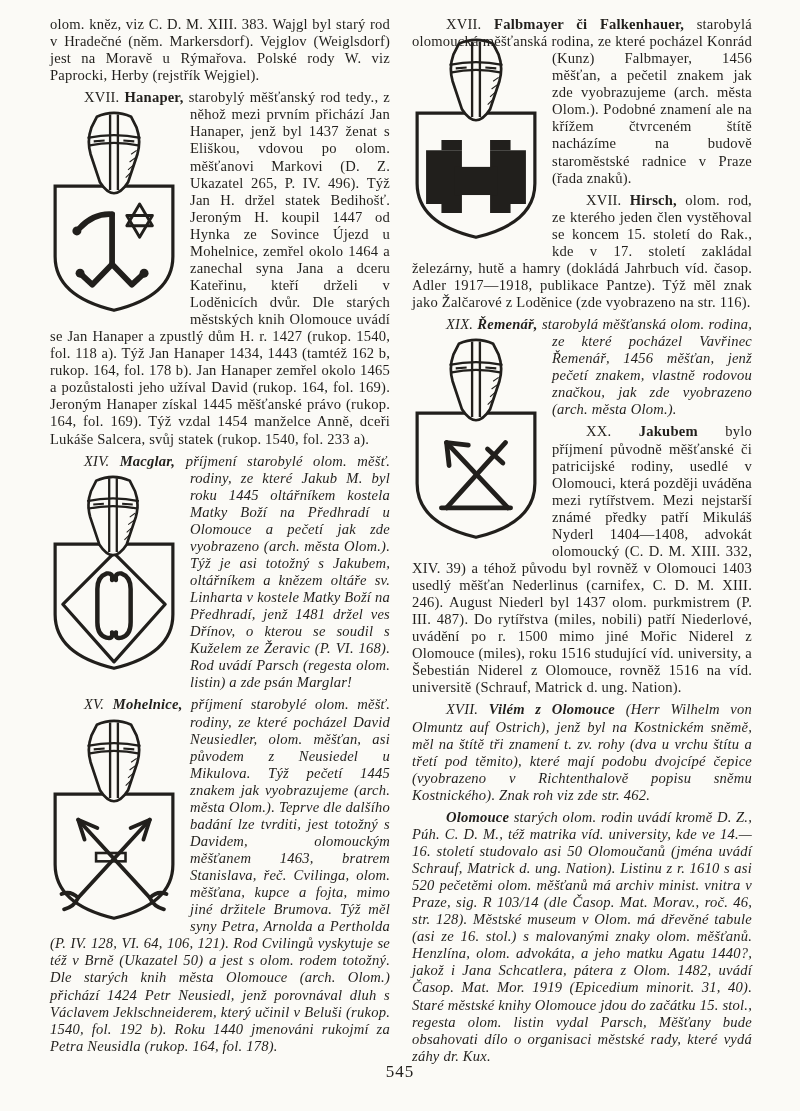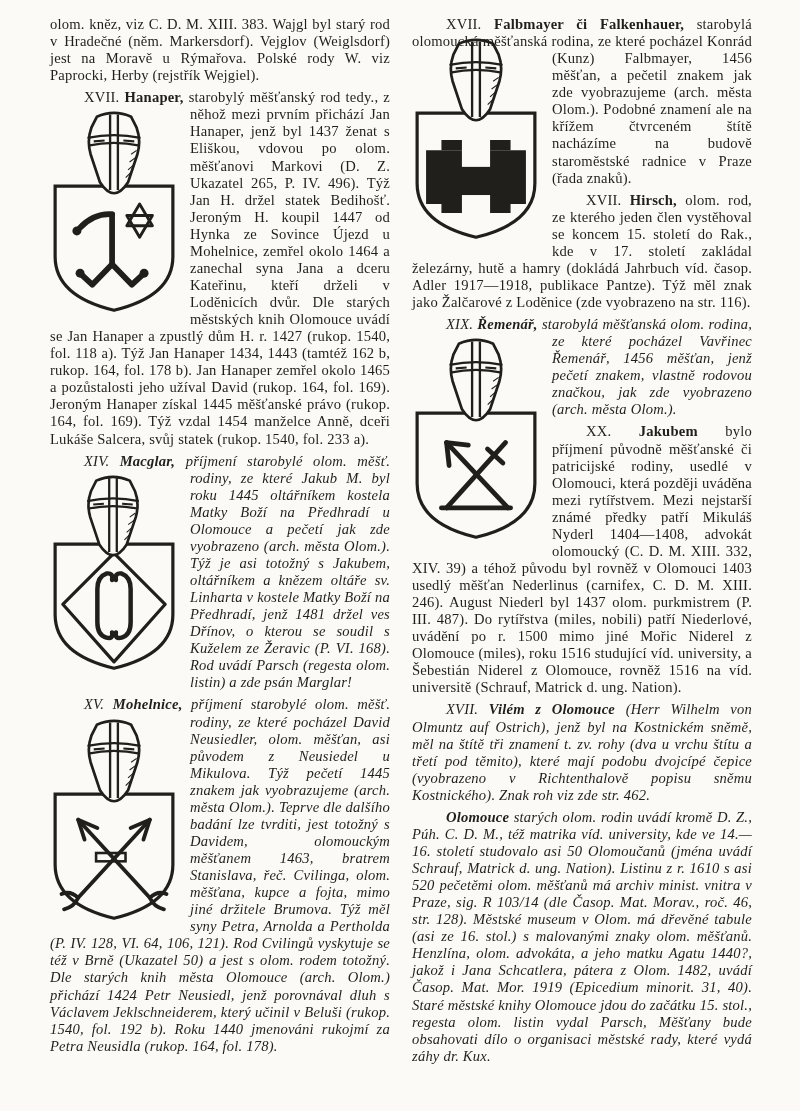--- a/index.html
+++ b/index.html
@@ -205,13 +205,14 @@
       </p>
 
       <p class="sec clr">
         <b class="fam">Olomouce</b>
         <span>starých olom. rodin uvádí kromě D. Z., Púh. C. D. M., též matrika víd. university, kde ve 14.—16. století studovalo asi 50 Olomoučanů (jména uvádí Schrauf, Matrick d. ung. Nation). Listinu z r. 1610 s asi 520 pečetěmi olom. měšťanů má archiv minist. vnitra v Praze, sig. R 103/14 (dle Časop. Mat. Morav., roč. 46, str. 128). Městské museum v Olom. má dřevěné tabule (asi ze 16. stol.) s malovanými znaky olom. měšťanů. Henzlína, olom. advokáta, a jeho matku Agatu 1440?, jakož i Jana Schcatlera, pátera z Olom. 1482, uvádí Časop. Mat. Mor. 1919 (Epicedium minorit. 31, 40). Staré městské knihy Olomouce jdou do začátku 15. stol., regesta olom. listin vydal Parsch, Měšťany bude obsahovati dílo o organisaci městské rady, které vydá záhy dr. Kux.</span>
       </p>
 
     </div>
   </div>
 
+  <div class="pageno">545</div>
 </div>
 
 </body></html>

